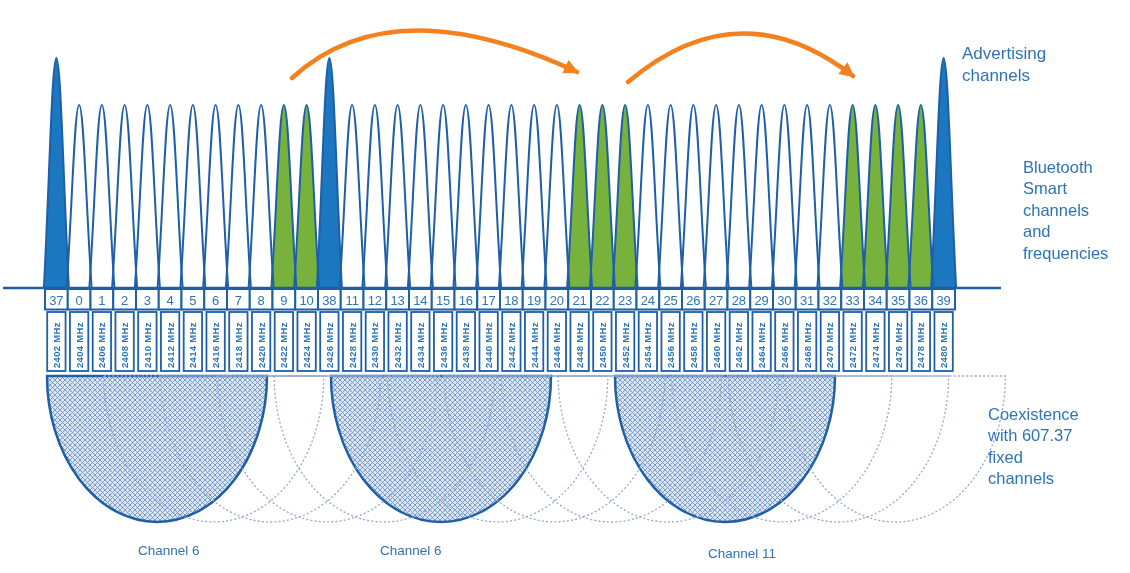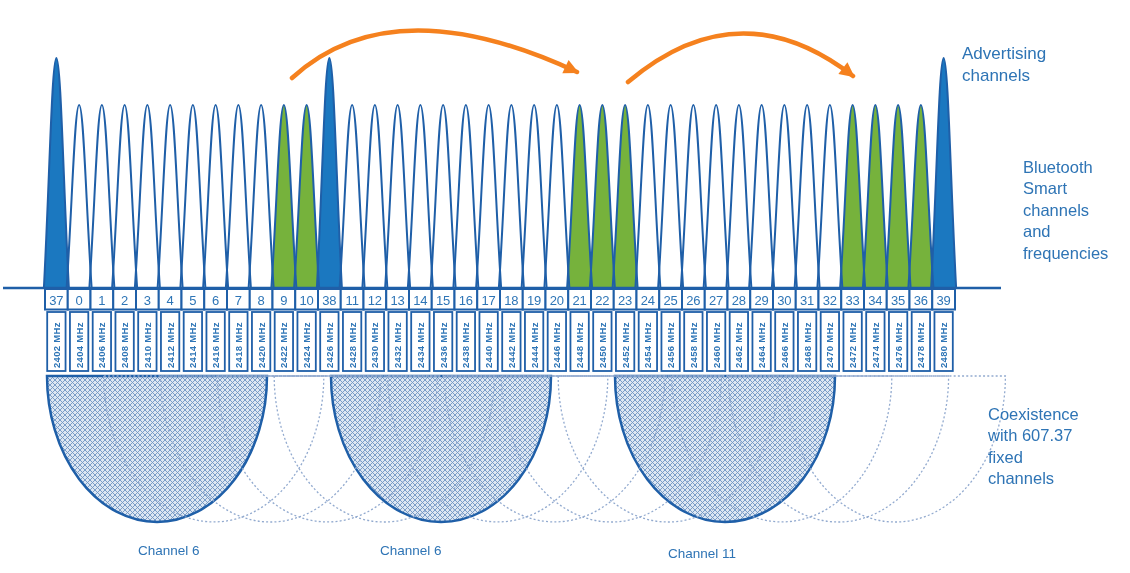--- a/index.html
+++ b/index.html
@@ -9,21 +9,21 @@
   }
   .stage svg{position:absolute;left:0;top:0;}
   .lbl{position:absolute;color:#2e74b5;white-space:pre-line;line-height:1.3;}
   .lbl-freqhop{left:503px;top:7px;font-size:20px;color:#f5811e;white-space:nowrap;}
   .lbl-adv{left:962px;top:43px;font-size:17px;}
   .lbl-ble{left:988px;top:157px;font-size:16.5px;margin-left:35px;}
   .lbl-coex{left:988px;top:404px;font-size:16.5px;}
   .lbl-wifi{font-size:13.5px;white-space:nowrap;}
   .lbl-wifi1{left:138px;top:542px;}
   .lbl-wifi6{left:380px;top:542px;}
-  .lbl-wifi11{left:668px;top:545px;}
+  .lbl-wifi11{left:708px;top:545px;}
 </style>
 </head>
 <body>
 
 <div class="stage">
 
   <svg id="spectrum" width="1130" height="573" viewBox="0 0 1130 573">
     <defs>
       <pattern id="hatch" width="5" height="5" patternUnits="userSpaceOnUse">
         <rect width="5" height="5" fill="#dce6f2"></rect>

